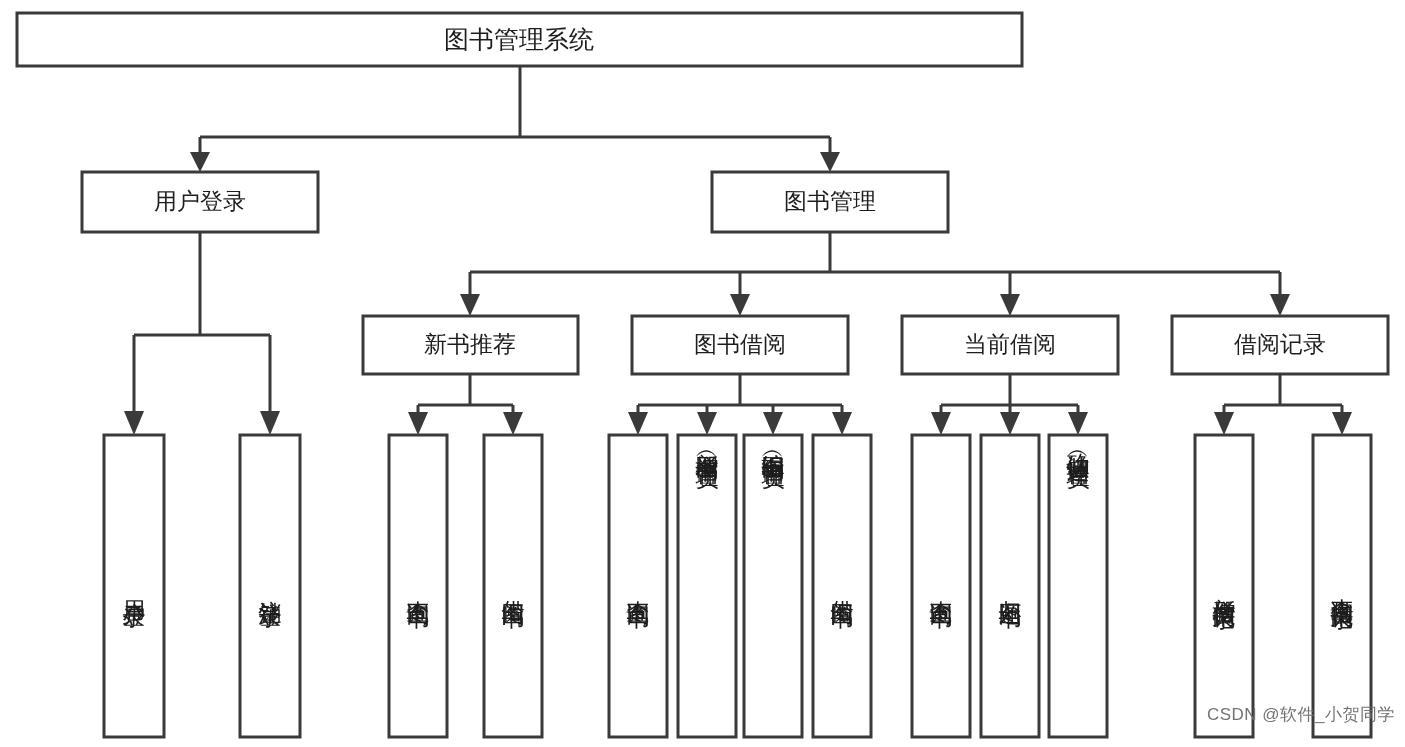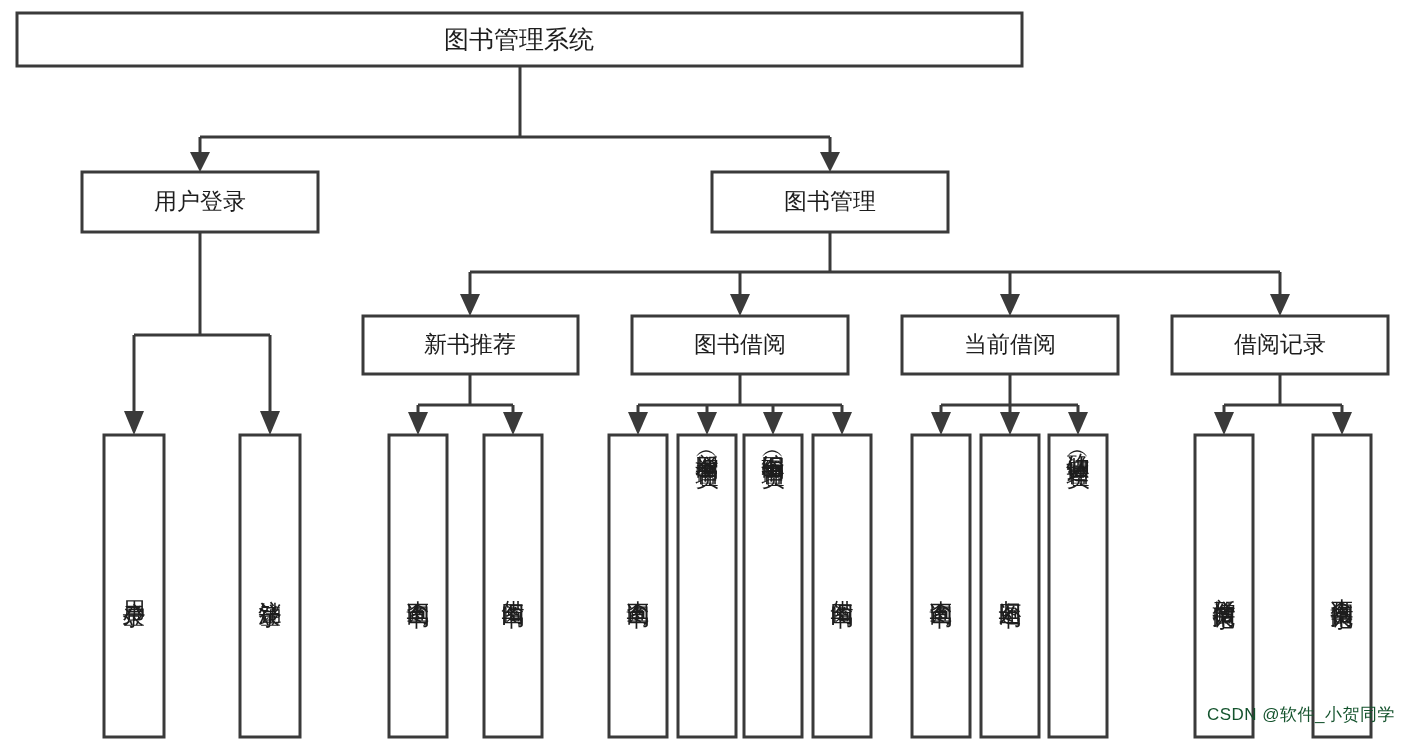--- a/index.html
+++ b/index.html
@@ -34,21 +34,21 @@
     letter-spacing:2px;
     color:#1d1d1d;
     white-space:nowrap;
     pointer-events:none;
   }
   #watermark{
     position:absolute;
     right:10px;
     bottom:4px;
     font-size:17px;
-    color:#14532d;
+    color:#737373;
     font-family:"Liberation Sans","DejaVu Sans",sans-serif;
     letter-spacing:0.5px;
     white-space:nowrap;
   }
 </style>
 </head>
 <body>
 
 <div id="diagram-root">
 

